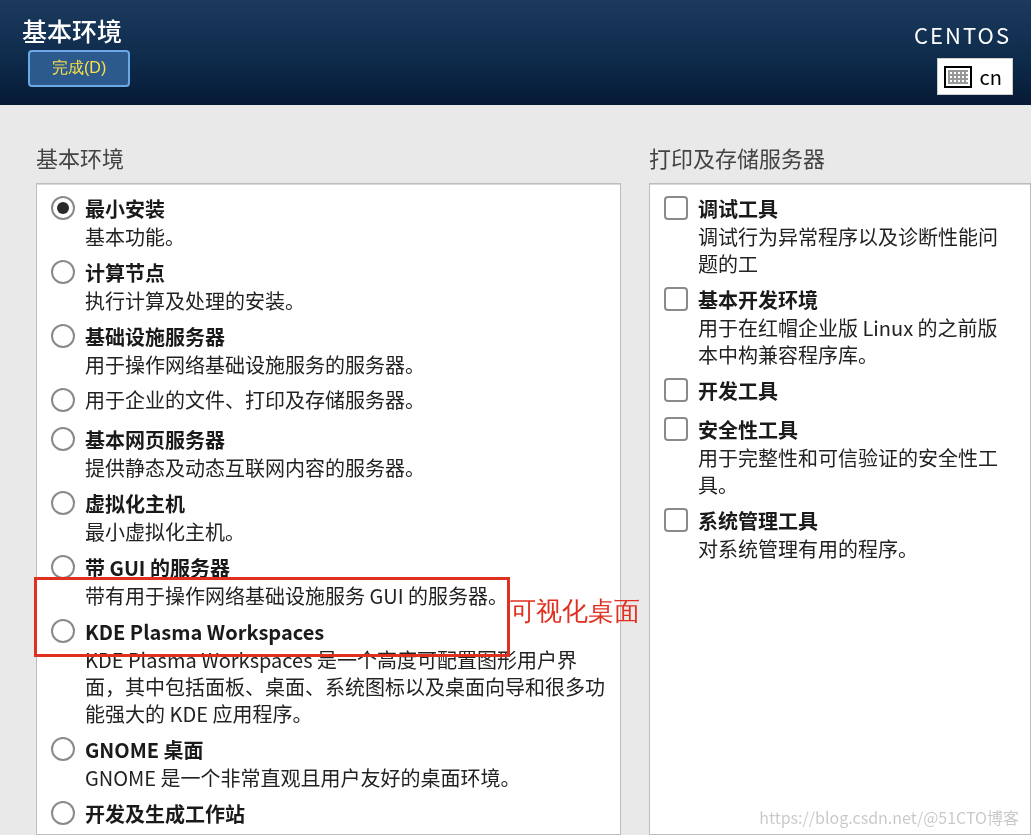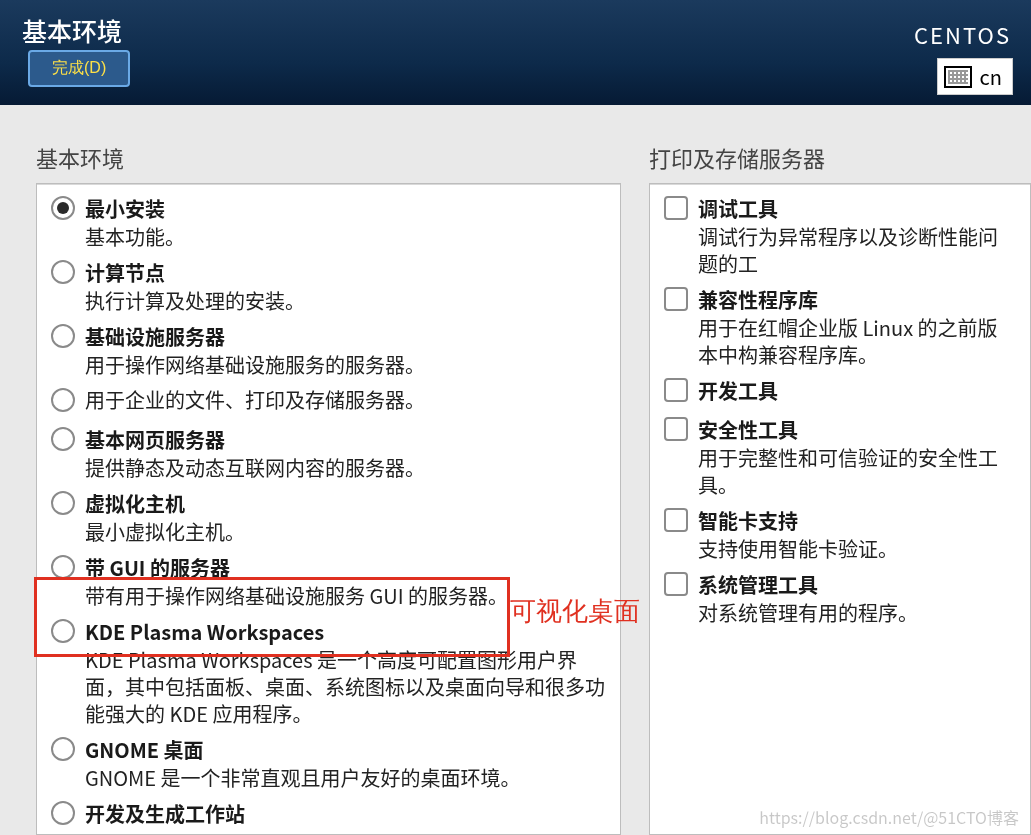--- a/index.html
+++ b/index.html
@@ -128,42 +128,35 @@
           <div class="item">
             <span class="ctrl"><span class="check"></span></span>
             <div class="texts">
               <div class="item-title">调试工具</div>
               <div class="item-desc">调试行为异常程序以及诊断性能问题的工</div>
             </div>
           </div>
           <div class="item">
             <span class="ctrl"><span class="check"></span></span>
             <div class="texts">
-              <div class="item-title">兼容性程序库</div>
+              <div class="item-title">基本开发环境</div>
               <div class="item-desc">用于在红帽企业版 Linux 的之前版本中构兼容程序库。</div>
             </div>
           </div>
           <div class="item">
             <span class="ctrl"><span class="check"></span></span>
             <div class="texts">
               <div class="item-title">开发工具</div>
             </div>
           </div>
           <div class="item">
             <span class="ctrl"><span class="check"></span></span>
             <div class="texts">
               <div class="item-title">安全性工具</div>
               <div class="item-desc">用于完整性和可信验证的安全性工具。</div>
-            </div>
-          </div>
-          <div class="item">
-            <span class="ctrl"><span class="check"></span></span>
-            <div class="texts">
-              <div class="item-title">智能卡支持</div>
-              <div class="item-desc">支持使用智能卡验证。</div>
             </div>
           </div>
           <div class="item">
             <span class="ctrl"><span class="check"></span></span>
             <div class="texts">
               <div class="item-title">系统管理工具</div>
               <div class="item-desc">对系统管理有用的程序。</div>
             </div>
           </div>
         </div>

